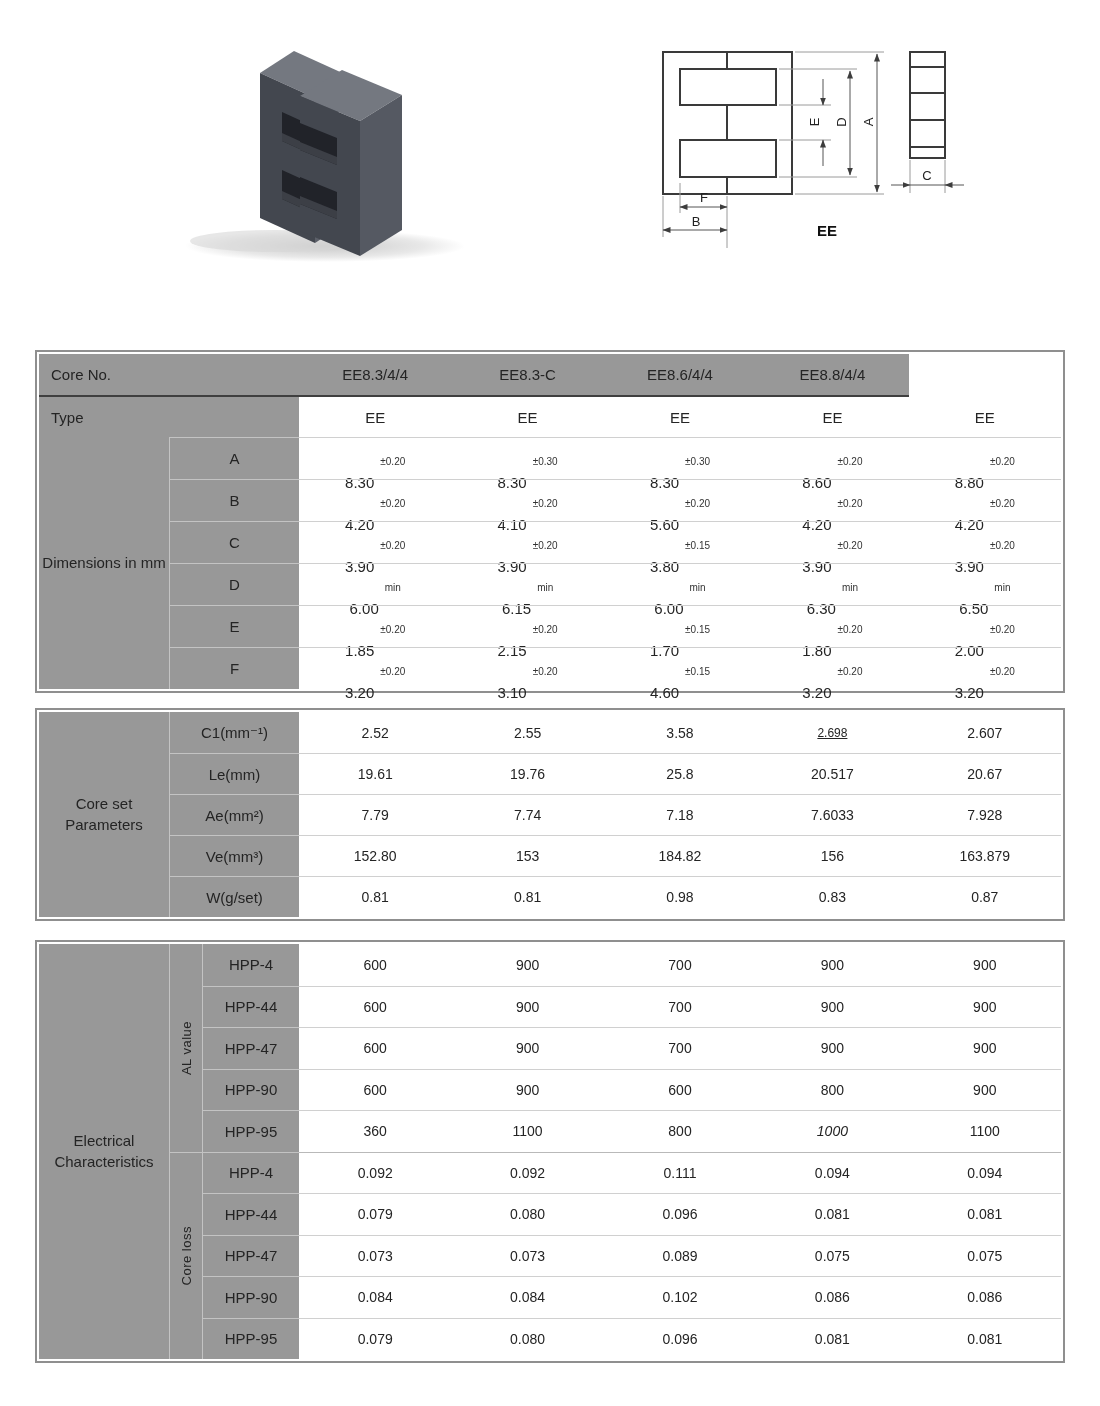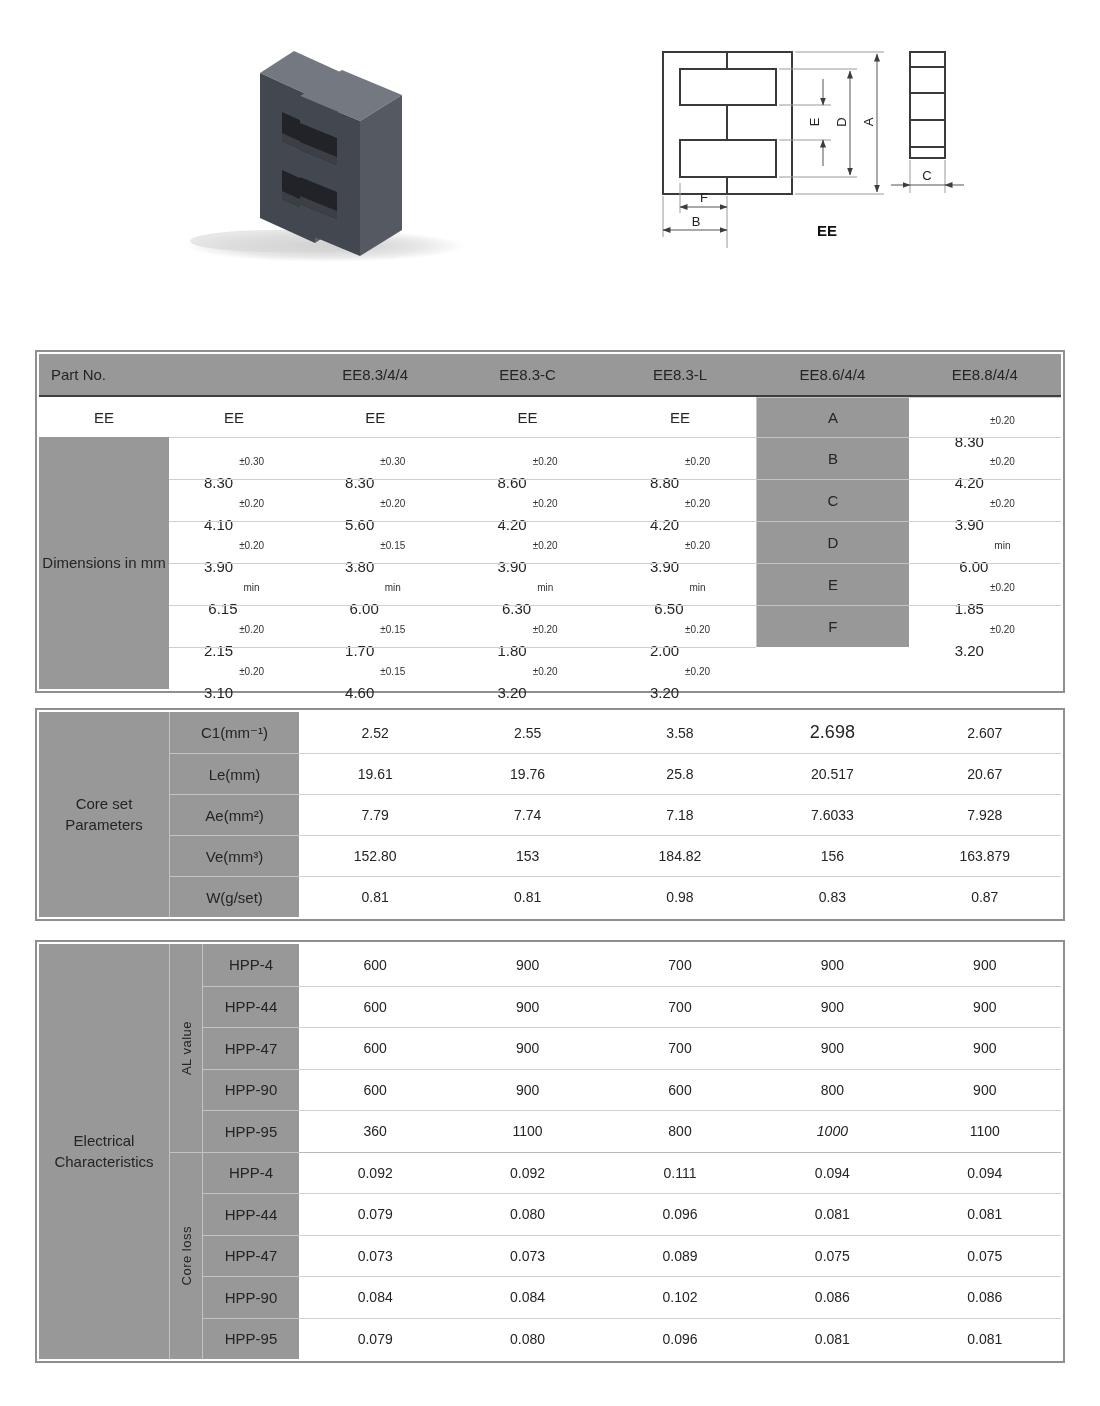--- a/index.html
+++ b/index.html
@@ -142,27 +142,27 @@
   <text class="dimtext" text-anchor="middle" transform="rotate(-90 232 107)" x="232" y="111">D</text>
   <text class="dimtext" text-anchor="middle" transform="rotate(-90 259 107)" x="259" y="111">A</text>
   <text class="dimtext" text-anchor="middle" x="94" y="187">F</text>
   <text class="dimtext" text-anchor="middle" x="86" y="211">B</text>
   <text class="dimtext" text-anchor="middle" x="317" y="165">C</text>
   <text class="captext" text-anchor="middle" x="217" y="221">EE</text>
 </svg>
 
 <div id="t1" class="twrap">
   <div class="grid">
-    <div class="cell gray leftpad t1head" style="grid-column:1/3;">Part No.</div>
+    <div class="cell gray leftpad t1head" style="grid-column:1/3;">Core No.</div>
     <div class="cell gray t1head">EE8.3/4/4</div>
     <div class="cell gray t1head">EE8.3-C</div>
-    <div class="cell gray t1head">EE8.3-L</div>
     <div class="cell gray t1head">EE8.6/4/4</div>
     <div class="cell gray t1head">EE8.8/4/4</div>
 
+    <div class="cell gray leftpad" style="grid-column:1/3;">Type</div>
     <div class="cell wval typeval">EE</div>
     <div class="cell wval typeval">EE</div>
     <div class="cell wval typeval">EE</div>
     <div class="cell wval typeval">EE</div>
     <div class="cell wval typeval">EE</div>
 
     <div class="cell gray grouplab dimsgroup" style="width:130px;">Dimensions in mm</div>
 
     <div class="contents">
       
@@ -318,21 +318,21 @@
   <div class="grid">
     <div class="cell gray grouplab group">Core set Parameters</div>
     <div class="contents">
       
     
         <div class="contents trow">
           <div class="cell gray glab">C1(mm⁻¹)</div>
           <div class="cell wval" style="font-size:14px;">2.52</div>
           <div class="cell wval" style="font-size:14px;">2.55</div>
           <div class="cell wval" style="font-size:14px;">3.58</div>
-          <div class="cell wval" style="font-size:18px;">2.698</div>
+          <div class="cell wval" style="font-size:12px;text-decoration:underline;">2.698</div>
           <div class="cell wval" style="font-size:14px;">2.607</div>
         </div>
       
         <div class="contents trow">
           <div class="cell gray glab">Le(mm)</div>
           <div class="cell wval" style="font-size:14px;">19.61</div>
           <div class="cell wval" style="font-size:14px;">19.76</div>
           <div class="cell wval" style="font-size:14px;">25.8</div>
           <div class="cell wval" style="font-size:14px;">20.517</div>
           <div class="cell wval" style="font-size:14px;">20.67</div>

